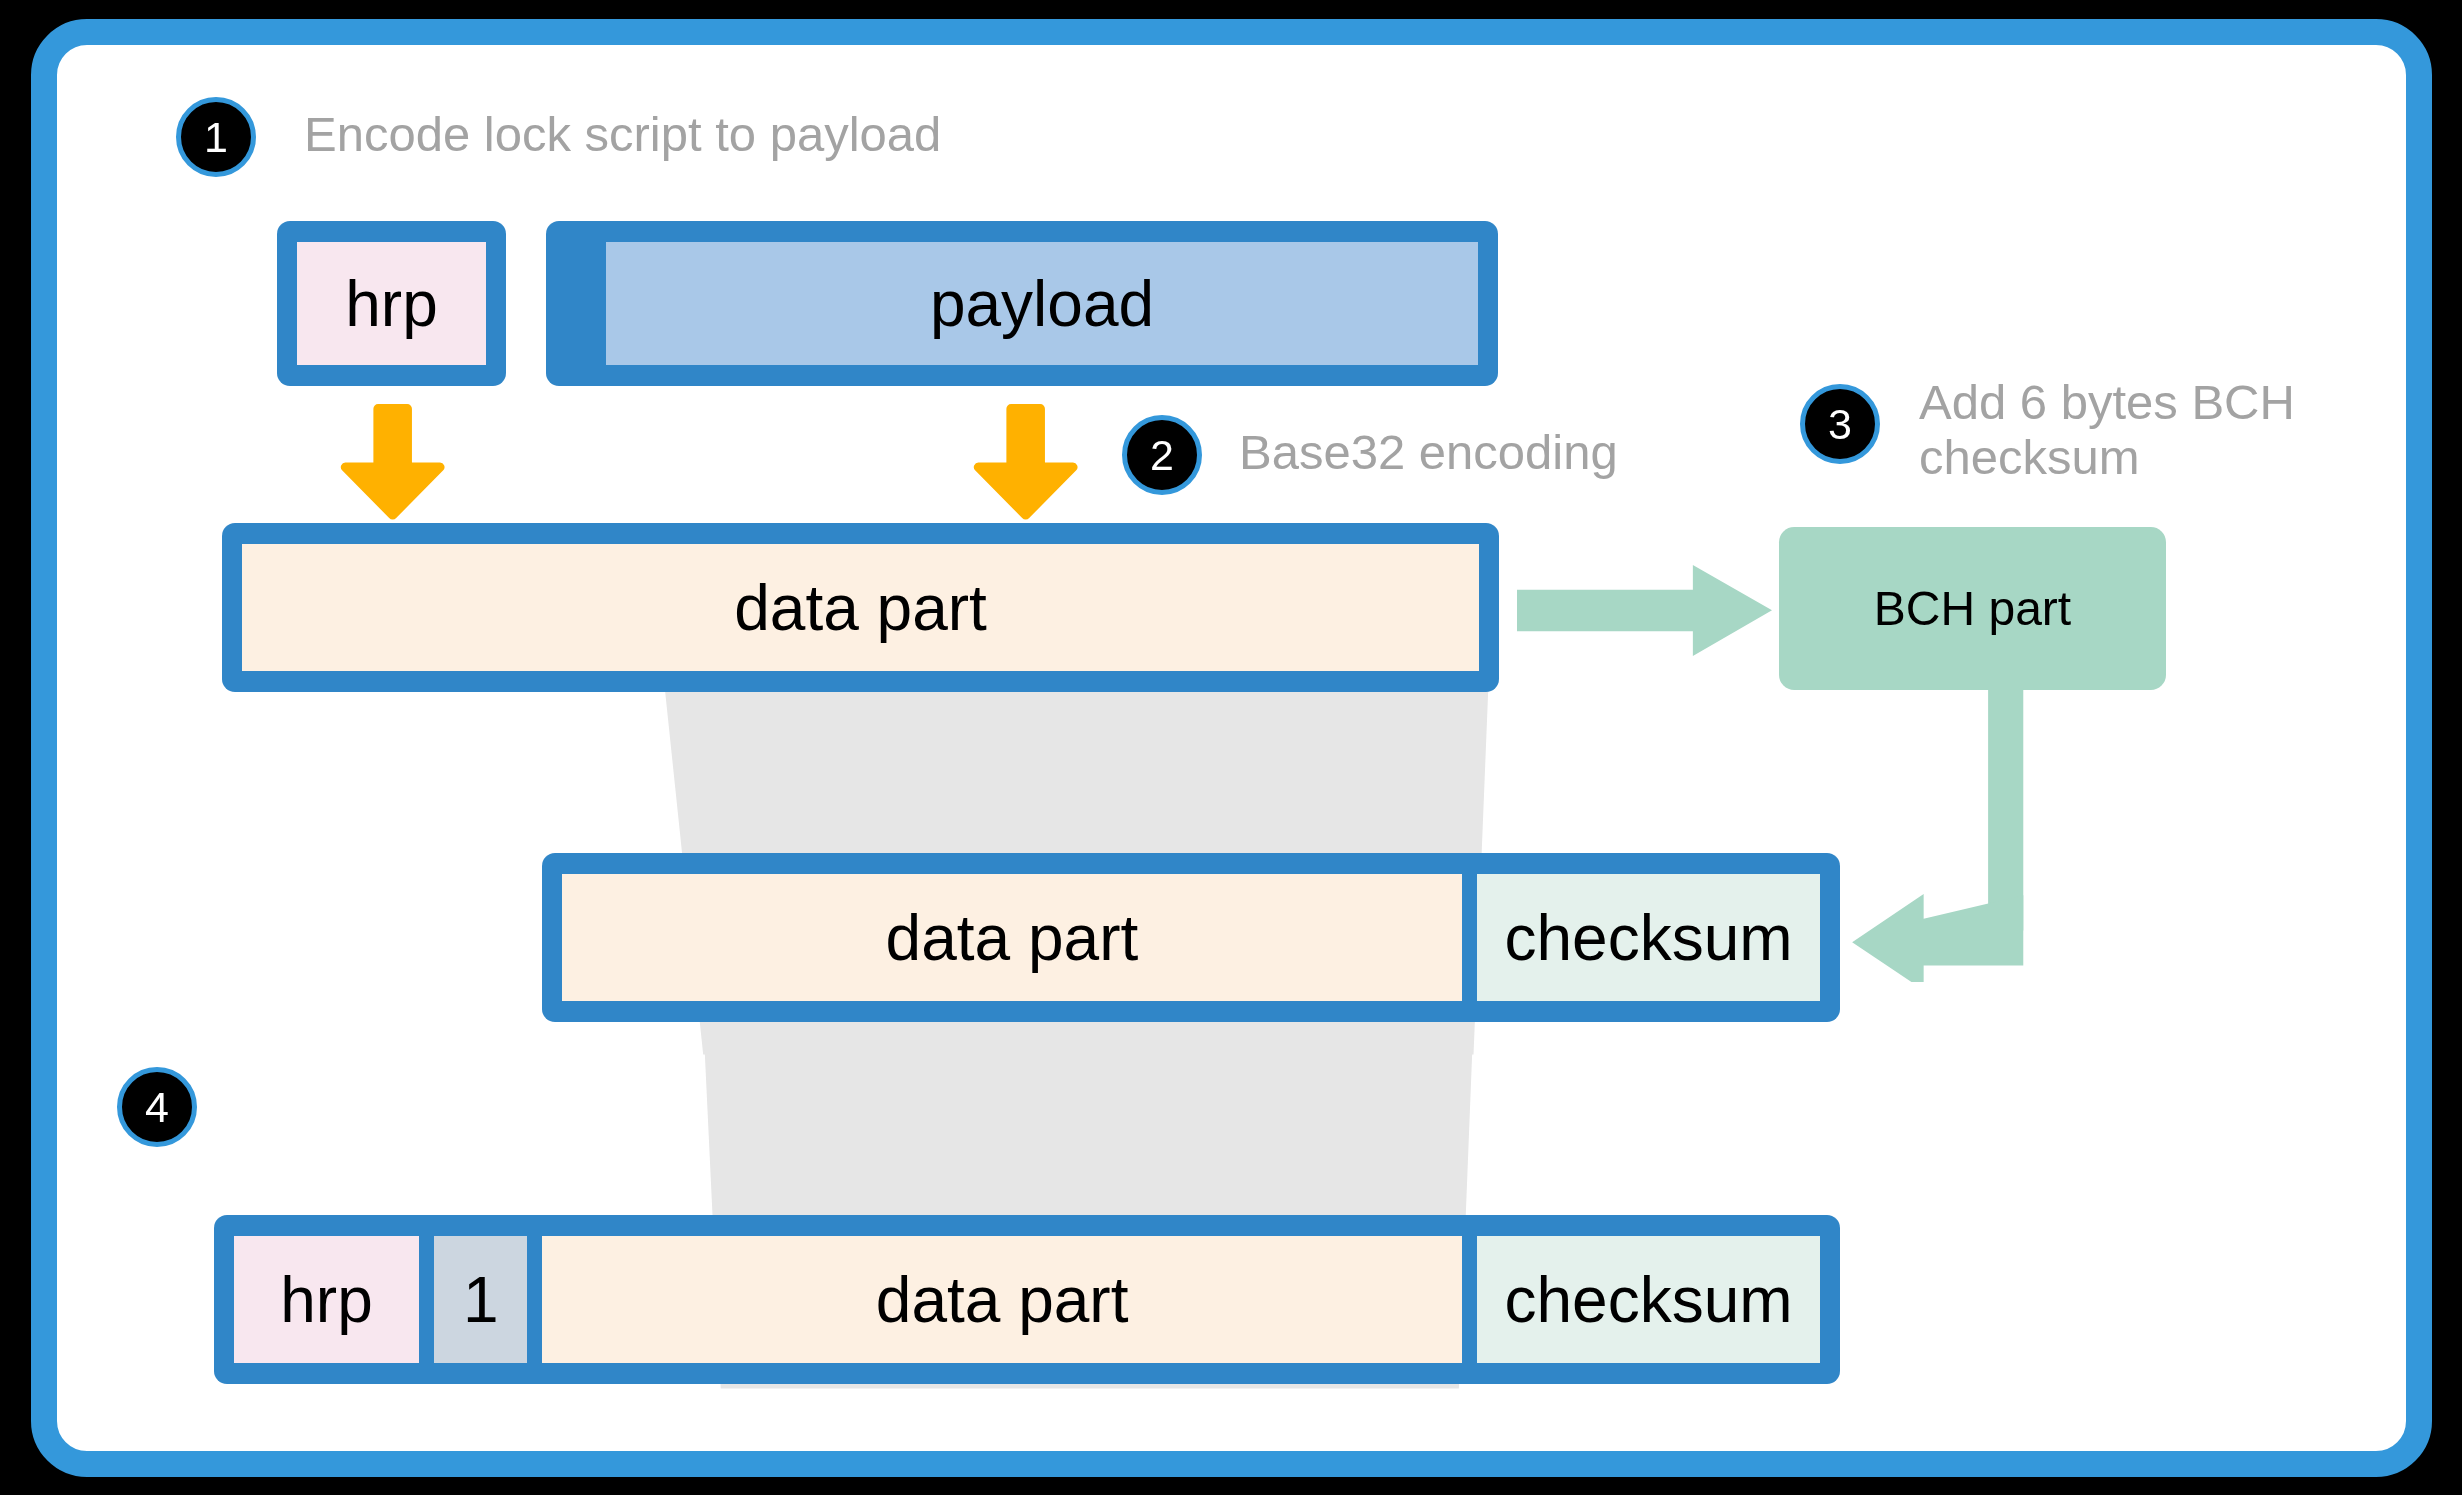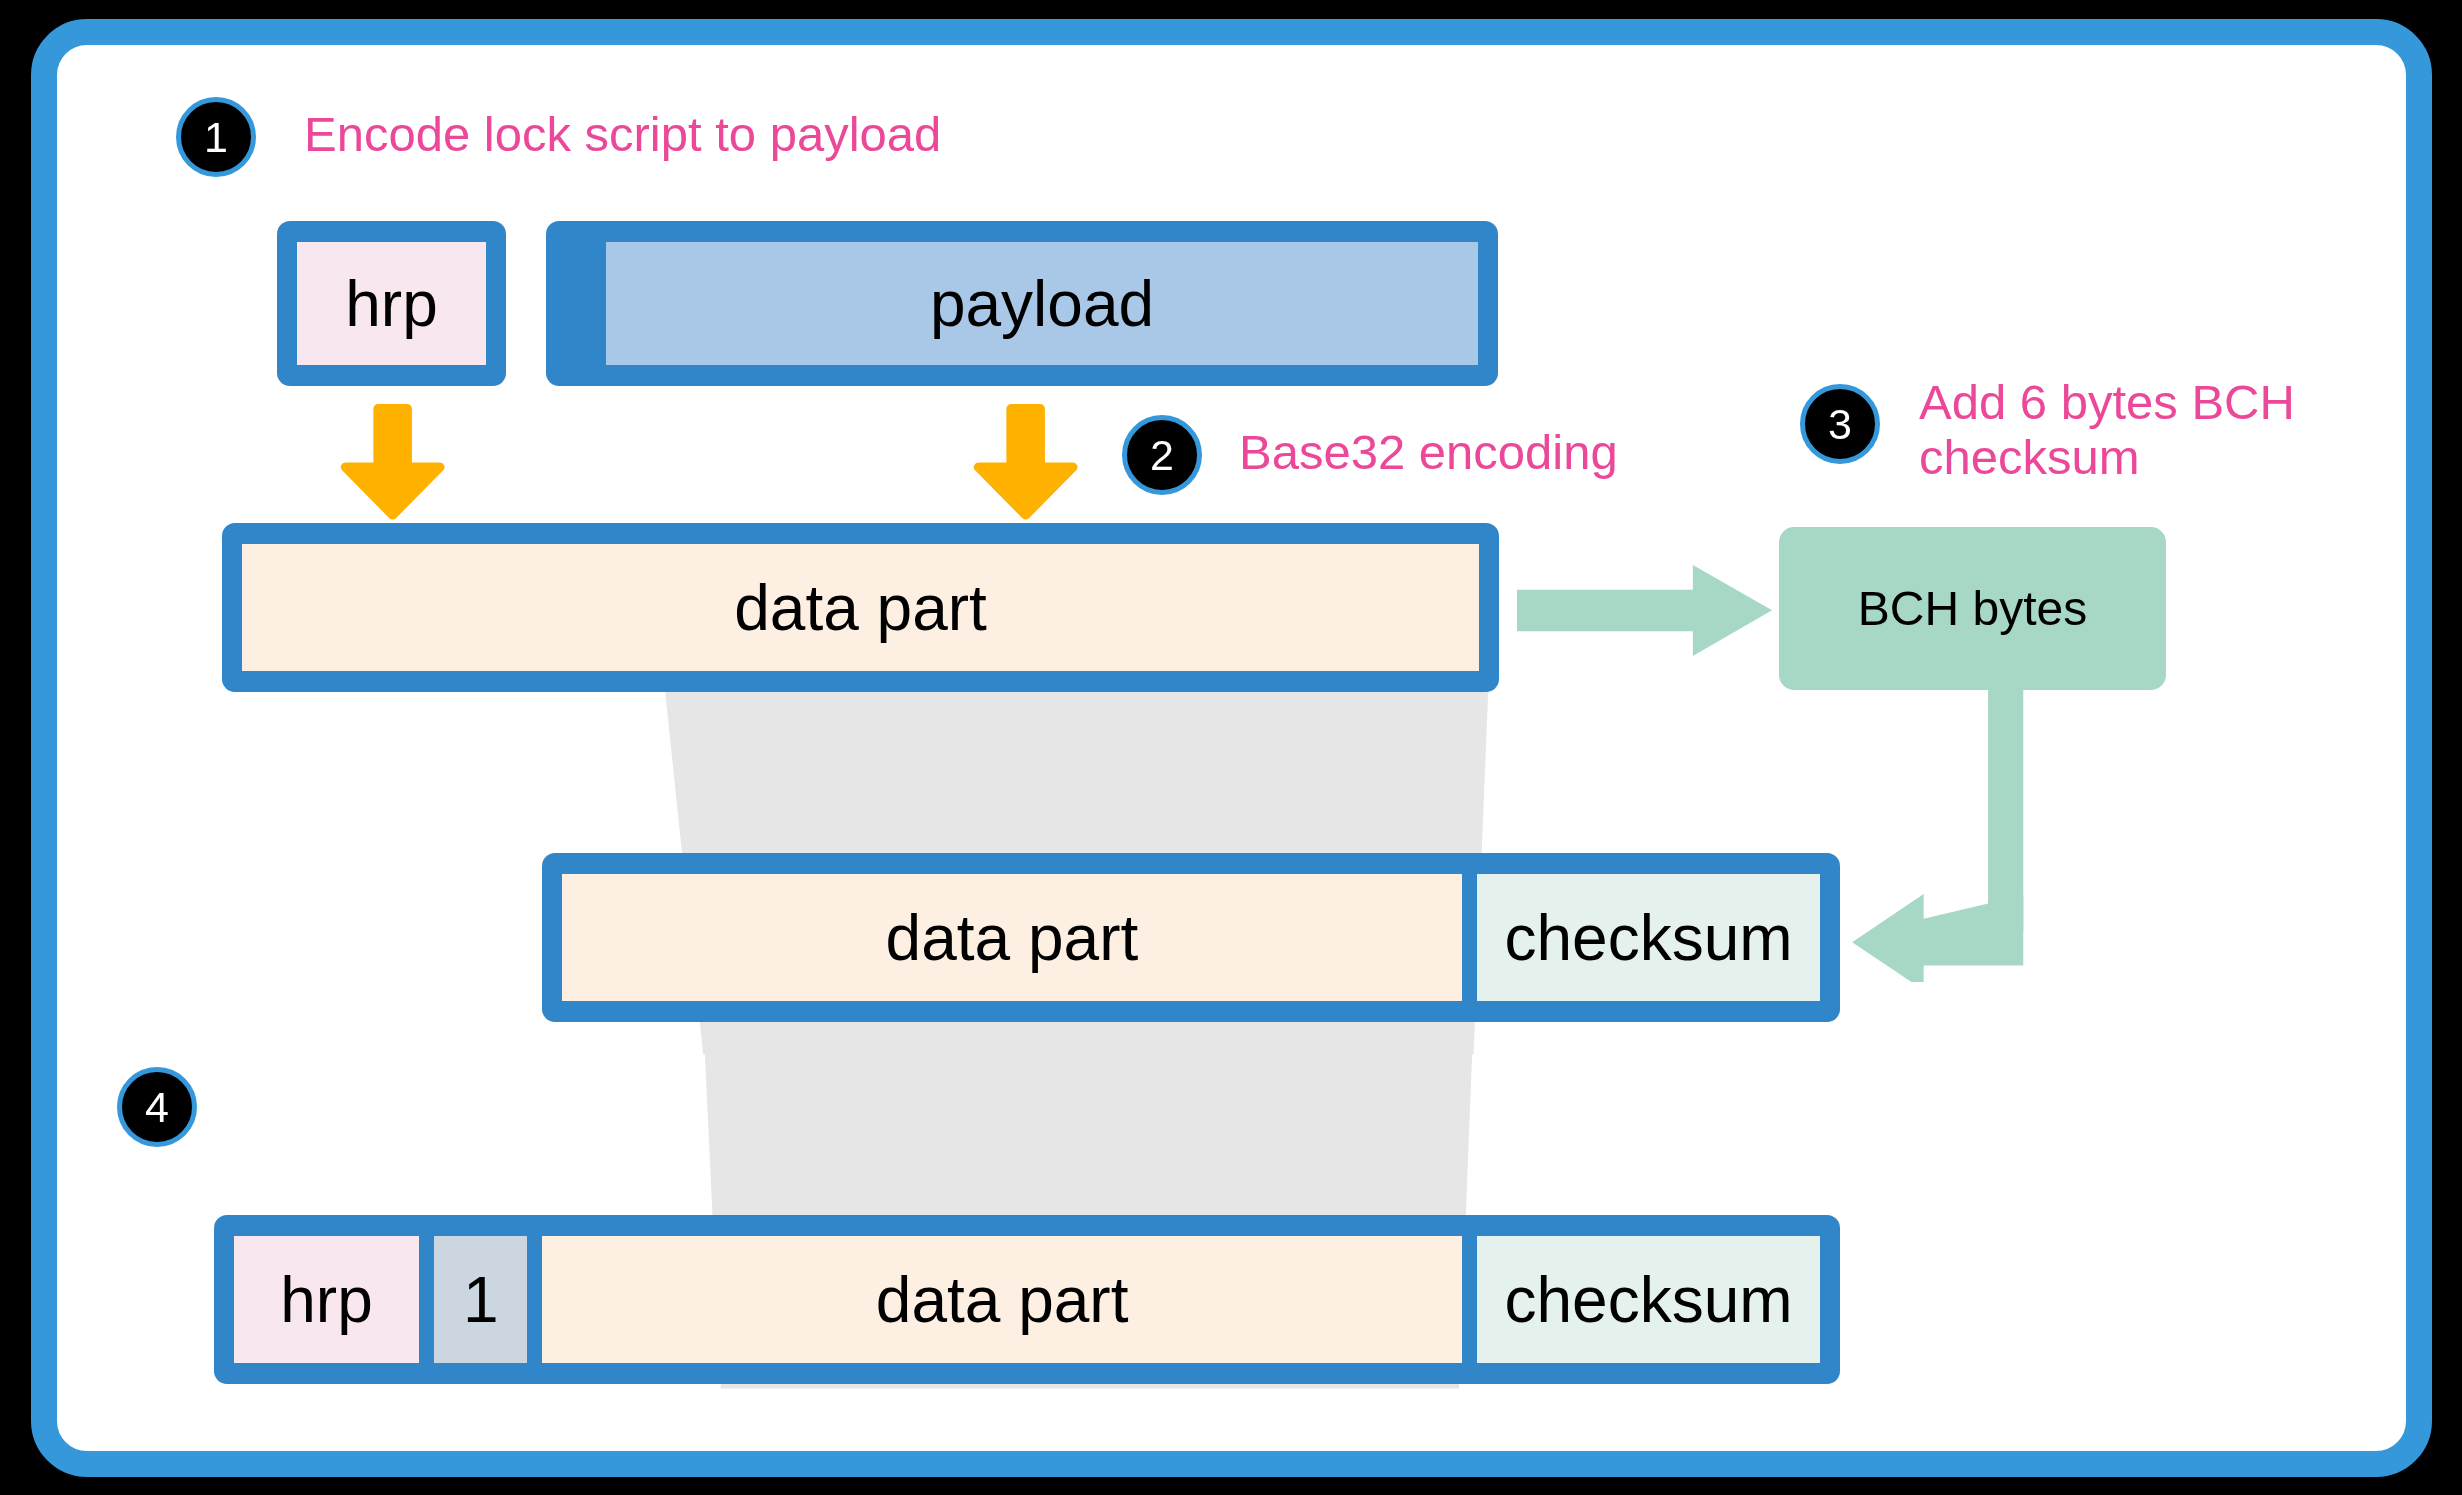--- a/index.html
+++ b/index.html
@@ -51,21 +51,21 @@
     color: #ffffff;
     display: flex;
     align-items: center;
     justify-content: center;
     font-size: 43px;
     line-height: 1;
     font-family: "Liberation Sans", sans-serif;
   }
   .step-label {
     position: absolute;
-    color: #ec4899;
+    color: #a3a3a3;
     font-size: 49px;
     line-height: 1.12;
     font-family: "Liberation Sans", sans-serif;
     white-space: pre-line;
   }
 
   
   .bar {
     position: absolute;
     box-sizing: border-box;
@@ -163,21 +163,21 @@
     <div class="cell data" style="flex:1 1 auto;">
       <span>data part</span>
     </div>
   </div>
 
   <svg class="arrow" style="left:1517px; top:565px; width:255px; height:91px;" viewBox="0 0 435 155">
     <path d="M0 42 h300 v-42 l135 77 l-135 78 v-42 h-300 z" fill="#a7d7c5"></path>
   </svg>
 
   <div class="plain-box" style="left:1779px; top:527px; width:387px; height:163px;">
-    <span>BCH bytes</span>
+    <span>BCH part</span>
   </div>
 
   <svg class="arrow" style="left:1852px; top:689px; width:223px; height:293px;" viewBox="0 0 380 500">
     <path d="M232 0 h60 v412 h-60 z" fill="#a7d7c5"></path>
     <path d="M292 352 v120 h-170 v42 l-122 -82 l122 -82 v42 z" fill="#a7d7c5"></path>
   </svg>
 
   <div class="bar" style="left:542px; top:853px; width:1298px; height:169px;">
     <div class="cell data" style="flex:1 1 auto;">
       <span>data part</span>

